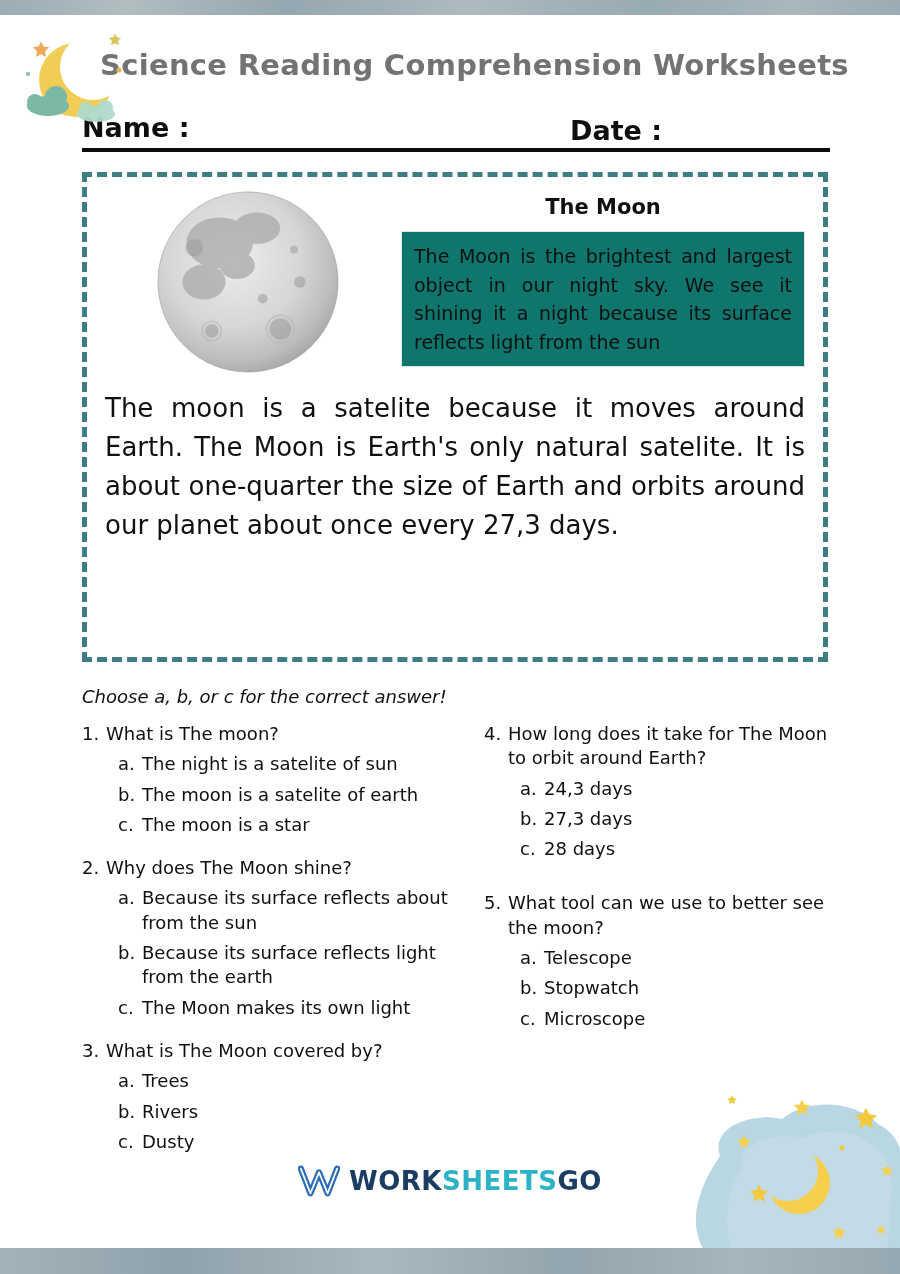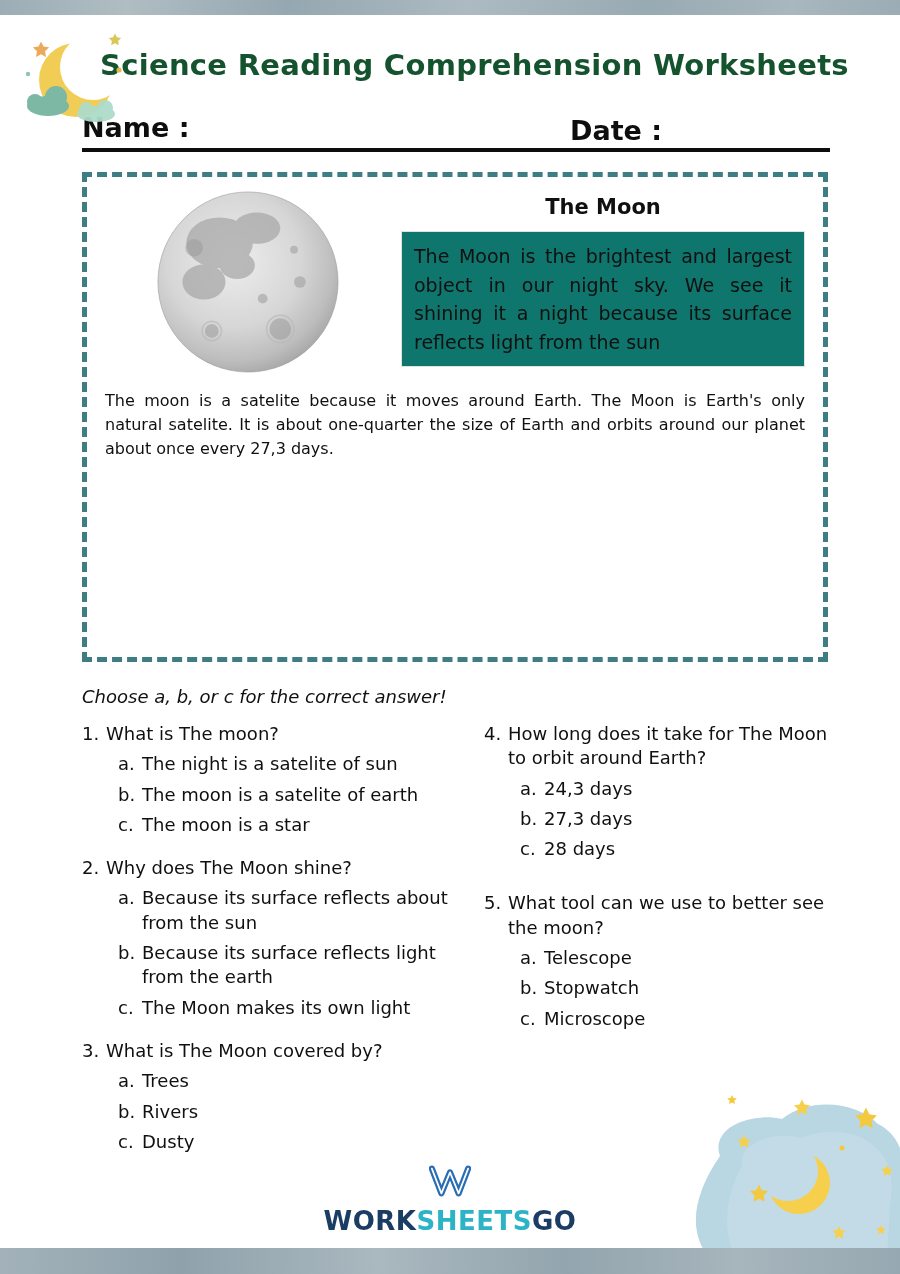--- a/index.html
+++ b/index.html
@@ -15,21 +15,21 @@
     background:linear-gradient(90deg,#9cadb5 0%,#b0bdc3 14%,#95a7b0 32%,#adbac1 52%,#98aab2 72%,#a9b7be 88%,#9bacb4 100%);
   }
   .band-bottom {
     bottom:0; height:26px;
     background:linear-gradient(90deg,#a3b2ba 0%,#8fa2ac 20%,#aab8bf 42%,#93a5ae 63%,#a7b5bc 82%,#96a8b1 100%);
   }
   
   .deco-header { position:absolute; left:22px; top:26px; z-index:2; }
   .page-title {
     position:absolute; left:100px; top:48px; margin:0; width:780px;
-    font-size:29px; font-weight:bold; letter-spacing:0.3px; color:#14532d;
+    font-size:29px; font-weight:bold; letter-spacing:0.3px; color:#737373;
   }
   .field-label { position:absolute; font-size:27px; font-weight:bold; color:#0e0e0e; }
   .name-label { left:82px; top:112px; }
   .date-label { left:570px; top:115px; }
   .blank-line { position:absolute; height:26px; }
   .name-blank { left:170px; top:112px; width:330px; }
   .date-blank { left:645px; top:115px; width:185px; }
   .divider { position:absolute; left:82px; top:148px; width:748px; height:4px; background:#0d0d0d; }
 
   
@@ -39,42 +39,42 @@
   }
   .passage-instruction { margin:2px 0 10px 0; font-size:19px; }
   .passage-top { display:flex; gap:20px; margin-left:50px; margin-bottom:14px; }
   .moon-img { flex:none; }
   .passage-right { flex:1; min-width:0;padding-left:40px; }
   .passage-title { margin:6px 0 12px 0; text-align:center; font-size:21px; font-weight:bold; }
   .highlight-box {
     margin:0; border:1px solid #e2e2e2; background:#0f766e;
     padding:10px 12px; font-size:19px; line-height:1.5; text-align:justify;
   }
-  .para { margin:5px 0 0 0; font-size:16px; line-height:1.5; text-align:justify; }
+  .para { margin:5px 0 0 0; font-size:26px; line-height:1.5; text-align:justify; }
   .para.second { margin-top:26px; }
 
   
   .quiz-instruction { position:absolute; left:82px; top:686px; margin:0; font-size:18px; font-style:italic; }
   .quiz-columns { position:absolute; left:82px; top:722px; width:748px; display:flex; }
   .quiz-col { box-sizing:border-box; }
   .quiz-col.left  { width:402px; padding-right:18px; }
   .quiz-col.right { width:346px; }
   .question { margin-bottom:19px; font-size:18px; line-height:1.35; }
   .quiz-col.right .question { margin-bottom:30px; }
   .q-line { display:flex; margin-bottom:6px; }
   .q-num { flex:none; width:24px; }
   .q-text { flex:1; }
   .option { display:flex; margin-left:36px; margin-bottom:6px; }
   .opt-letter { flex:none; width:24px; }
   .opt-text { flex:1; }
 
   
   .footer-logo {
     position:absolute; left:0; top:1165px; width:100%; z-index:2;
-    display:flex; justify-content:center; align-items:center; gap:9px;flex-direction:column;
+    display:flex; justify-content:center; align-items:center; gap:9px;
   }
   .logo-text { font-size:26px; font-weight:bold; letter-spacing:0.5px; }
   .logo-navy { color:#1b3c63; }
   .logo-teal { color:#2cb3c6; }
 
   .deco-corner { position:absolute; right:-4px; bottom:16px; z-index:1; }
 </style>
 </head>
 <body>
 

